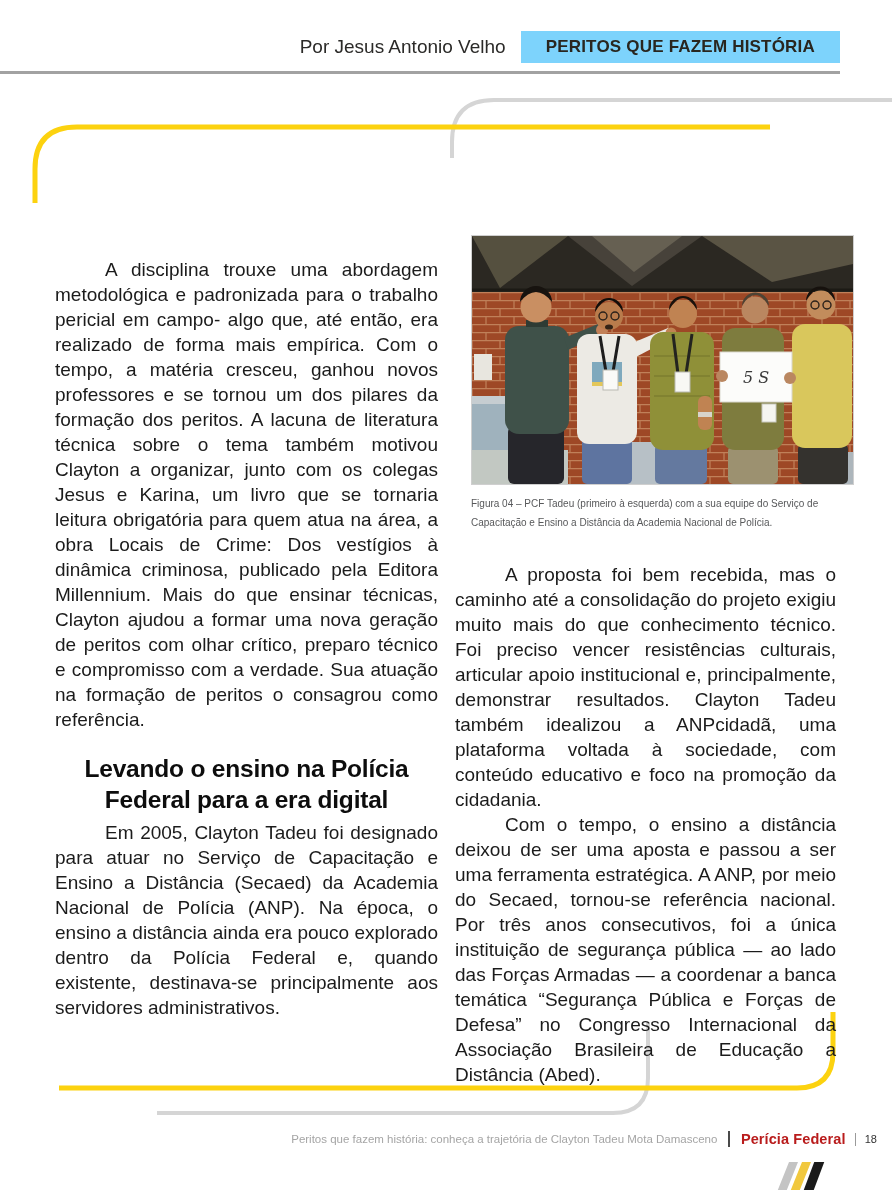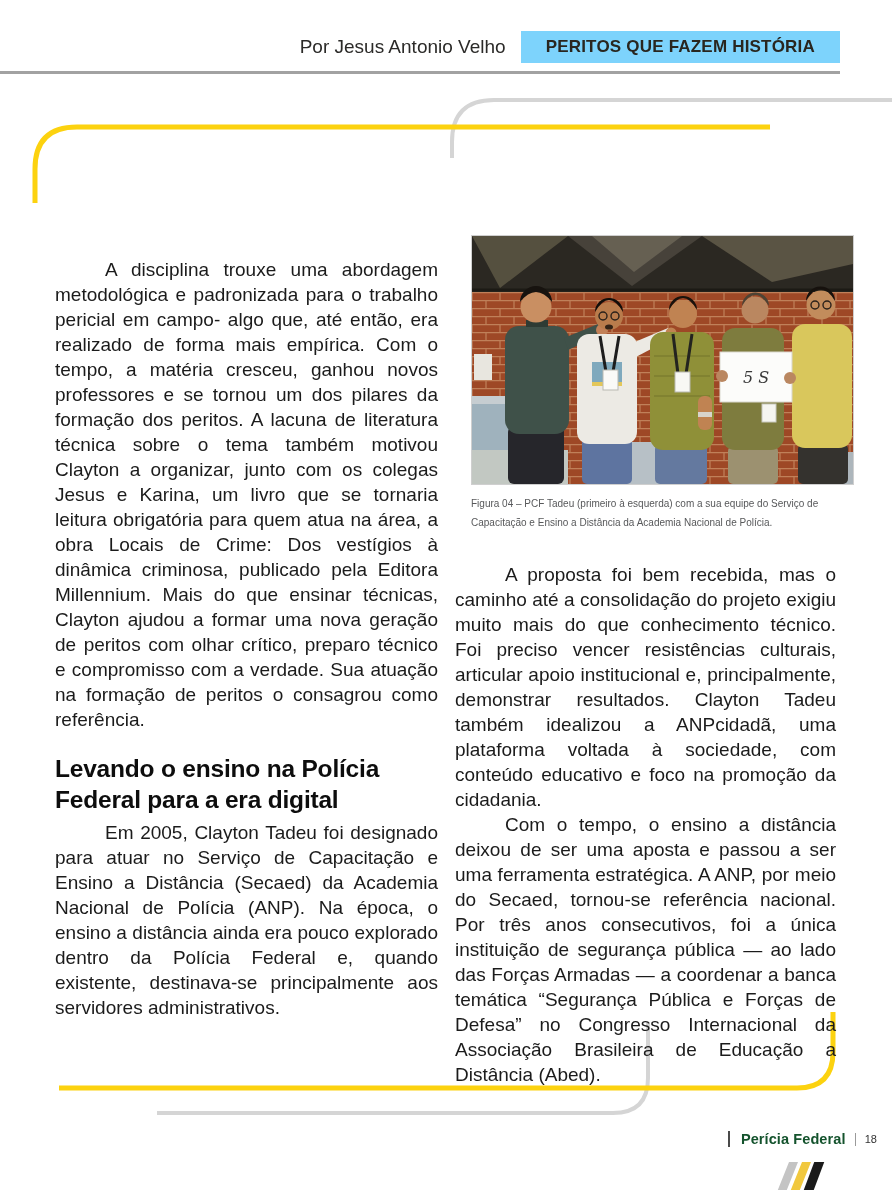--- a/index.html
+++ b/index.html
@@ -24,39 +24,39 @@
   .col { position:absolute; z-index:1; }
   .col p {
     margin:0; font-size:19px; line-height:25px; text-align:justify;
     text-indent:50px; color:#1b1b1b;
     hyphens:auto; -webkit-hyphens:auto;
   }
   .left-col  { left:55px;  top:213px; width:383px;margin-top:44px; }
   .right-col { left:455px; top:219px; width:381px; }
   .left-col h2 {
     margin:21px 0 5px; font-size:24.5px; line-height:31px; font-weight:bold;
-    color:#0d0d0d; letter-spacing:-0.2px; text-align:left;
+    color:#0d0d0d; letter-spacing:-0.2px; text-align:center;
   }
   figure { margin:16px; }
   .photo-frame { display:block; border:1px solid #cfcfcf; }
   figcaption {
     margin-top:10px; width:377px; font-size:10px; line-height:18.5px;
     color:#57585a; text-align:left;
   }
   .right-col p.first-after-caption { margin-top:30px; }
 
   
   .footer {
     position:absolute; top:1128px; right:15px; height:22px; z-index:1;
     display:flex; align-items:center; white-space:nowrap;
   }
   .footer .article-title { font-size:11.5px; color:#a5a5a5; }
   .footer .sep1 { width:1.5px; height:16px; background:#4a4a4a; margin:0 11px; }
   .footer .sep2 { width:1.2px; height:13px; background:#9a9a9a; margin:0 9px; }
-  .footer .brand { font-size:14.5px; font-weight:bold; color:#14532d; letter-spacing:.1px; }
+  .footer .brand { font-size:14.5px; font-weight:bold; color:#b91c1c; letter-spacing:.1px; }
   .footer .pagenum { font-size:11px; color:#333; }
 
   .logo { position:absolute; left:777px; top:1162px; z-index:1; }
 </style>
 </head>
 <body>
 
 <div class="page">
 
   <svg class="decor" width="892" height="1190" viewBox="0 0 892 1190">
@@ -171,20 +171,21 @@
           <circle cx="318" cy="142" r="6" fill="#BA8760"></circle>
         </g>
       </svg>
       <figcaption>Figura 04 –  PCF Tadeu (primeiro à esquerda) com a sua equipe do Serviço de Capacitação e Ensino a Distância da Academia Nacional de Polícia.</figcaption>
     </figure>
     <p class="first-after-caption">A proposta foi bem recebida, mas o caminho até a consolidação do projeto exigiu muito mais do que conhecimento técnico. Foi preciso vencer resistências culturais, articular apoio institucional e, principalmente, demonstrar resultados. Clayton Tadeu também idealizou a ANPcidadã, uma plataforma voltada à sociedade, com conteúdo educativo e foco na promoção da cidadania.</p>
     <p>Com o tempo, o ensino a distância deixou de ser uma aposta e passou a ser uma ferramenta estratégica. A ANP, por meio do Secaed, tornou-se referência nacional. Por três anos consecutivos, foi a única instituição de segurança pública — ao lado das Forças Armadas — a coordenar a banca temática “Segurança Pública e Forças de Defesa” no Congresso Internacional da Associação Brasileira de Educação a Distância (Abed).</p>
   </section>
 
   <div class="footer">
+    <span class="article-title">Peritos que fazem história: conheça a trajetória de Clayton Tadeu Mota Damasceno</span>
     <span class="sep1"></span>
     <span class="brand">Perícia Federal</span>
     <span class="sep2"></span>
     <span class="pagenum">18</span>
   </div>
 
   <svg class="logo" width="50" height="30" viewBox="0 0 50 30">
     <polygon points="0,30 9,30 21,0 12,0" fill="#C4C4C4"></polygon>
     <polygon points="13,30 22,30 34,0 25,0" fill="#F1C83E"></polygon>
     <polygon points="26,30 36,30 48,-2 38,-2" fill="#1A1A1A"></polygon>

